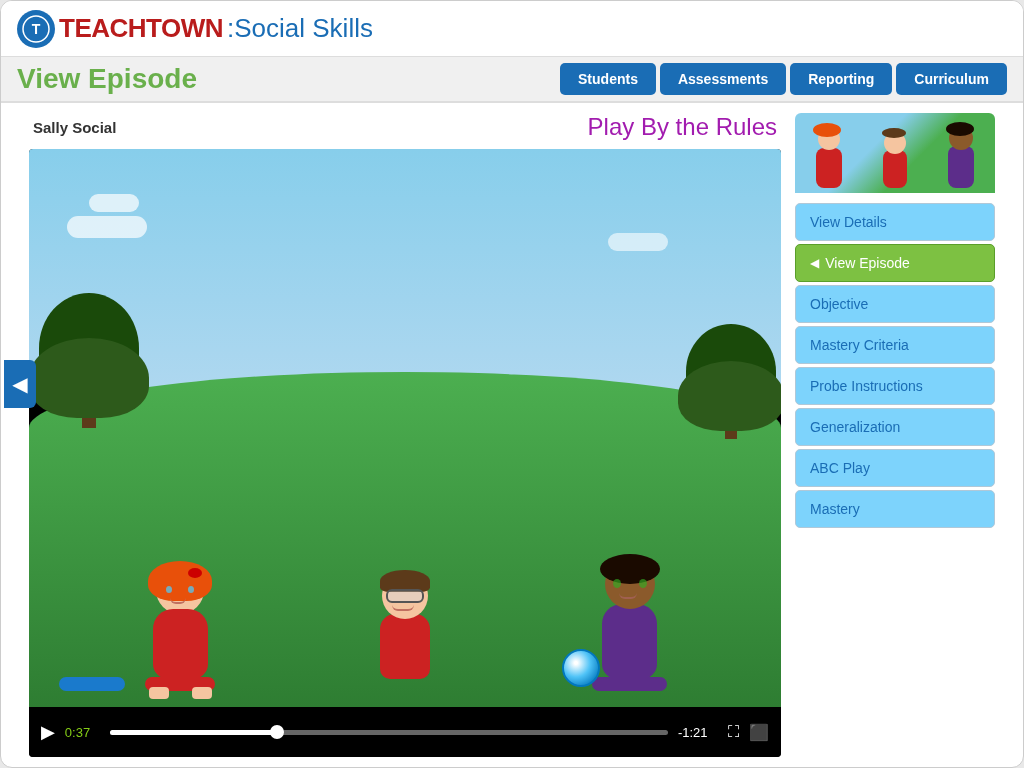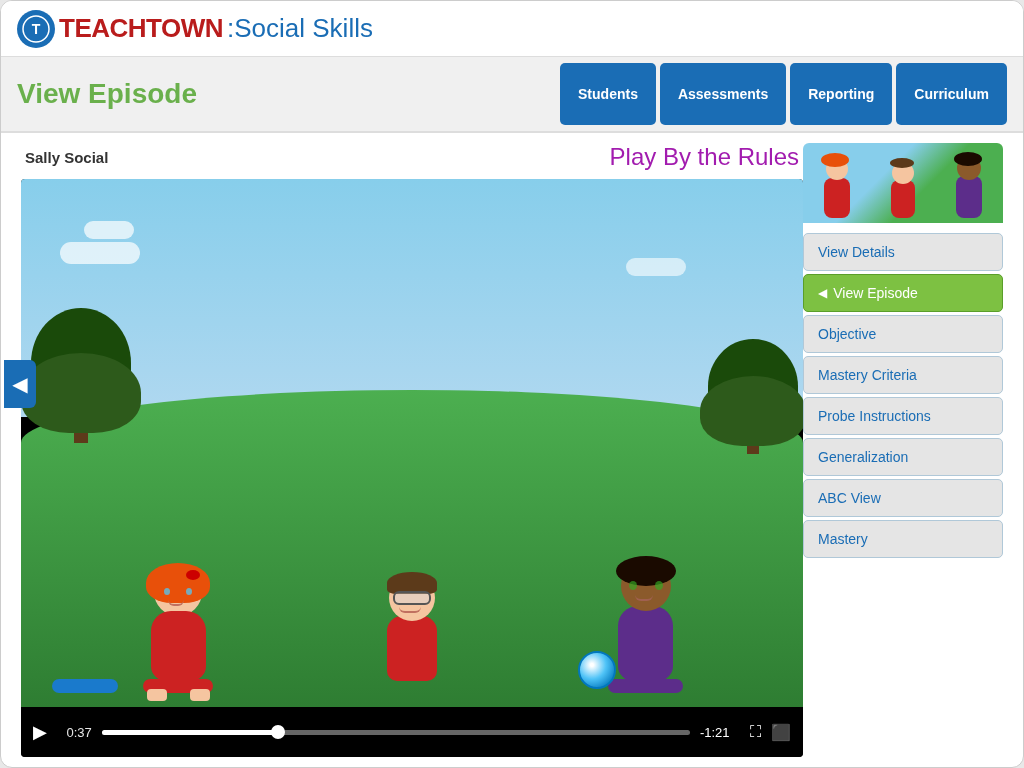--- a/index.html
+++ b/index.html
@@ -107,33 +107,34 @@
 
     .nav-tabs {
       display: flex;
       gap: 4px;
     }
 
     .nav-tab {
       background: #1a6db5;
       color: white;
       border: none;
-      padding: 23px 18px;
+      padding: 8px 18px;
       font-size: 14px;
       font-weight: bold;
       cursor: pointer;
       border-radius: 5px;
     }
 
     
     .main-content {
       display: flex;
       flex: 1;
       overflow: hidden;
-      padding: 10px 20px;
+      padding: 10px 28px;
+      gap: 14px;
     }
 
     
     .left-panel {
       flex: 1;
       display: flex;
       flex-direction: column;
       gap: 8px;
     }
 
@@ -300,24 +301,23 @@
 
     .play-btn {
       color: white;
       font-size: 18px;
       cursor: pointer;
       background: none;
       border: none;
     }
 
     .time-current {
-      color: #e5e5e5;
+      color: #84cc16;
       font-size: 13px;
       min-width: 35px;
-      text-align: right;
     }
 
     .progress-bar-bg {
       flex: 1;
       height: 5px;
       background: #666;
       border-radius: 3px;
       position: relative;
       cursor: pointer;
     }
@@ -383,21 +383,21 @@
       padding-bottom: 5px;
     }
 
     .sidebar-menu {
       display: flex;
       flex-direction: column;
       gap: 3px;
     }
 
     .sidebar-item {
-      background: #e5e5e5;
+      background: #7dd3fc;
       border: 1px solid #b0c8d8;
       border-radius: 5px;
       padding: 10px 14px;
       font-size: 14px;
       color: #1a6db5;
       cursor: pointer;
       display: flex;
       align-items: center;
       gap: 6px;
     }
@@ -593,21 +593,21 @@
         <div class="sidebar-item">
           <span>Mastery Criteria</span>
         </div>
         <div class="sidebar-item">
           <span>Probe Instructions</span>
         </div>
         <div class="sidebar-item">
           <span>Generalization</span>
         </div>
         <div class="sidebar-item">
-          <span>ABC View</span>
+          <span>ABC Play</span>
         </div>
         <div class="sidebar-item">
           <span>Mastery</span>
         </div>
       </div>
     </div>
 
   </div>
 
   <div class="back-arrow" style="position:fixed;left:4px;top:50%;transform:translateY(-50%);z-index:100;">

